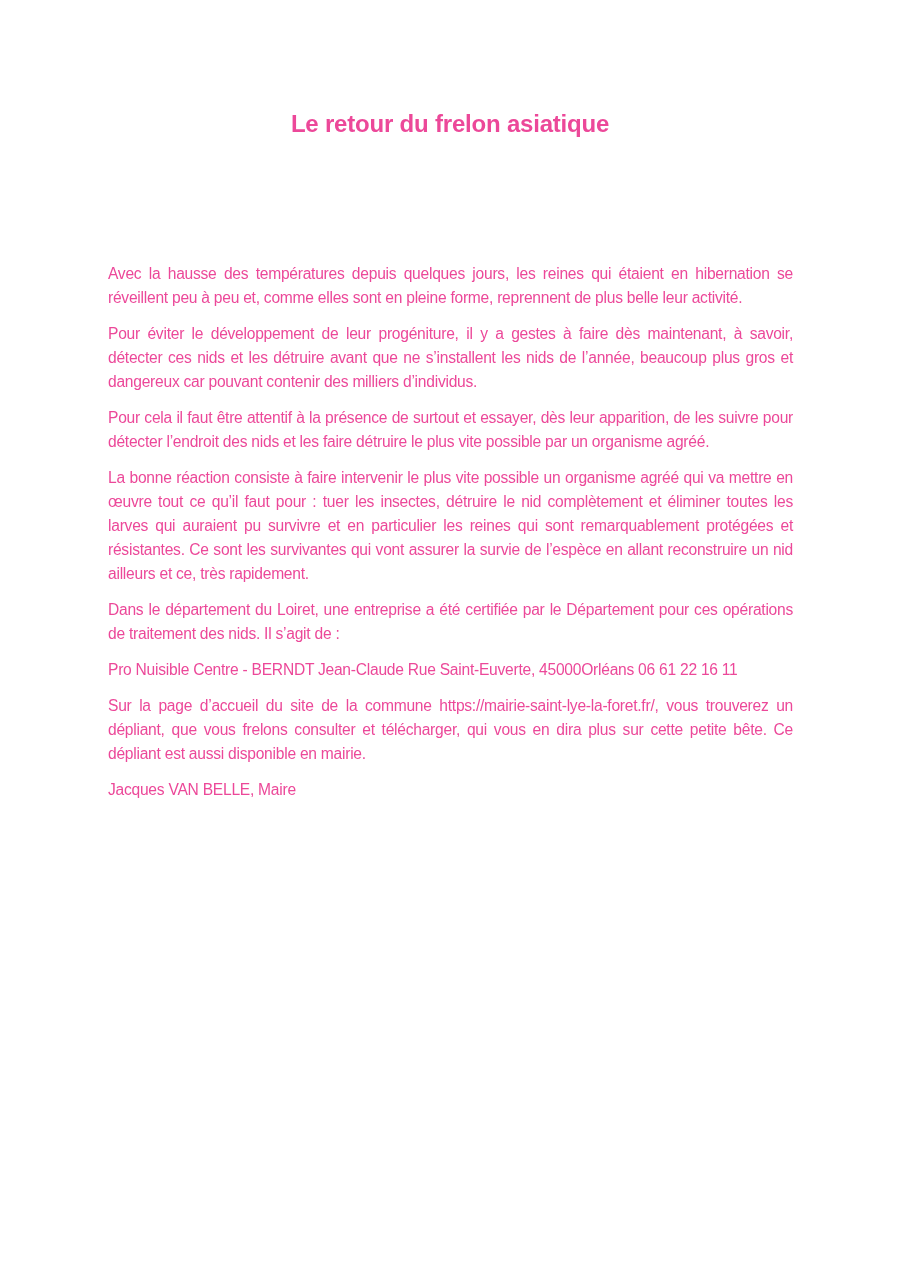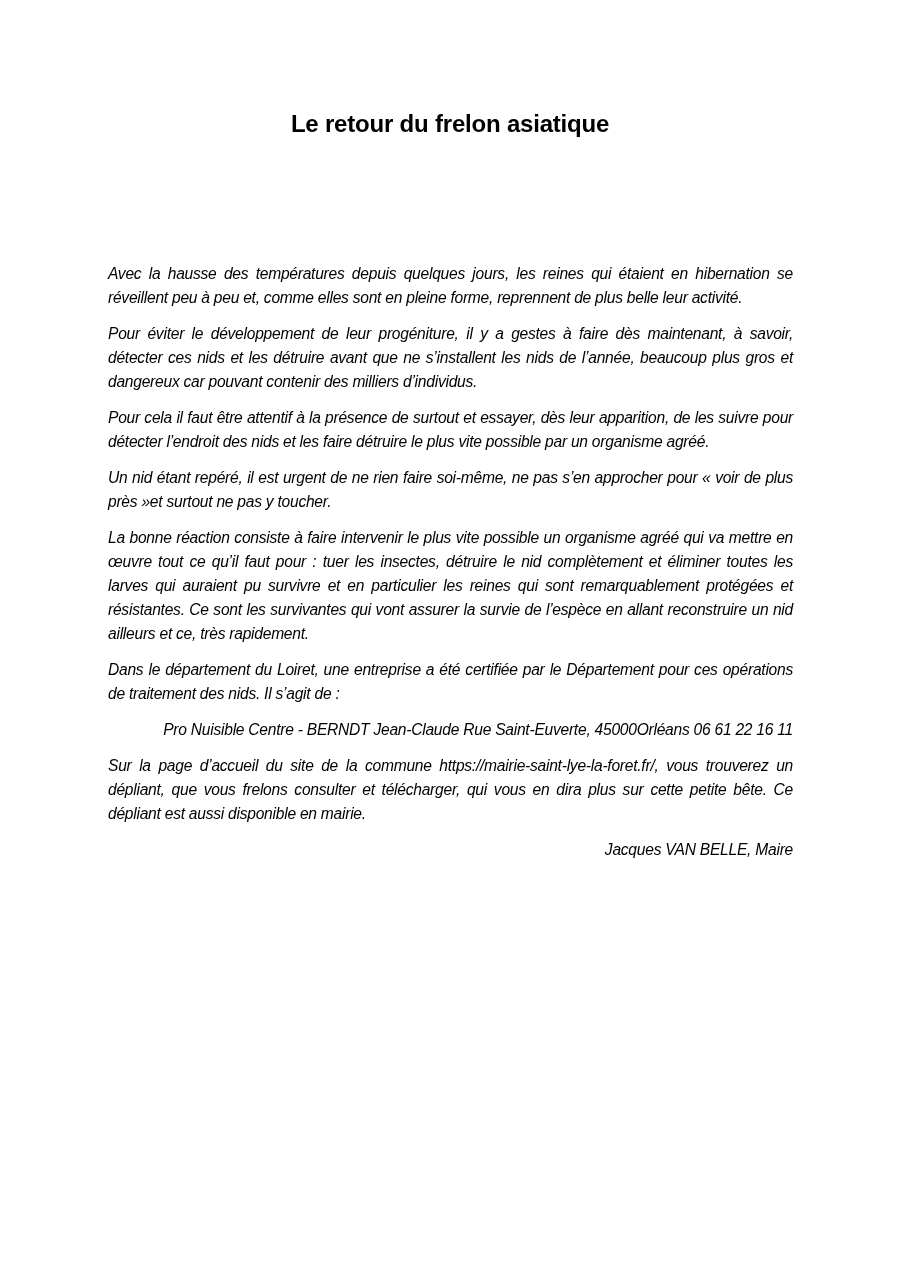--- a/index.html
+++ b/index.html
@@ -1,44 +1,43 @@
 <!DOCTYPE html>
 <html><head>
 <meta charset="utf-8">
 <style>
   html, body { margin: 0; padding: 0; background: #ffffff; }
   body { width: 900px; height: 1273px; position: relative; overflow: hidden; }
-  .page { position: absolute; left: 0; top: 0; width: 900px; height: 1273px; background: #ffffff; color: #000000; }
+  .page { position: absolute; left: 0; top: 0; width: 900px; height: 1273px; background: #ffffff; color: #ec4899; }
   .title {
     position: absolute; left: 0; top: 110px; width: 900px;
     text-align: center;
     font-family: "Liberation Sans", sans-serif;
     font-weight: bold; font-size: 24px; letter-spacing: -0.2px;
     margin: 0;
   }
   .body {
     position: absolute; left: 108px; top: 262px; width: 685px;
     font-family: "Liberation Sans", sans-serif;
     font-size: 15.6px; line-height: 24px;
     letter-spacing: -0.25px;
   }
-  .body p { margin: 0 0 12px 0; text-align: justify; font-style: italic; }
-  .body p.nojust { text-align: right; }
-  .body p.sign { text-align: right; }
+  .body p { margin: 0 0 12px 0; text-align: justify; }
+  .body p.nojust { text-align: left; }
+  .body p.sign { text-align: left; }
 </style>
 </head>
 <body>
 
 <div class="page">
   <h1 class="title">Le retour du frelon asiatique</h1>
 
   <div class="body">
     <p>Avec la hausse des températures depuis quelques jours, les reines qui étaient en hibernation se réveillent peu à peu et, comme elles sont en pleine forme, reprennent de plus belle leur activité.</p>
     <p>Pour éviter le développement de leur progéniture, il y a gestes à faire dès maintenant, à savoir, détecter ces nids et les détruire avant que ne s’installent les nids de l’année, beaucoup plus gros et dangereux car pouvant contenir des milliers d’individus.</p>
     <p>Pour cela il faut être attentif à la présence de surtout et essayer, dès leur apparition, de les suivre pour détecter l’endroit des nids et les faire détruire le plus vite possible par un organisme agréé.</p>
-    <p>Un nid étant repéré, il est urgent de ne rien faire soi-même, ne pas s’en approcher pour « voir de plus près »et surtout ne pas y toucher.</p>
     <p>La bonne réaction consiste à faire intervenir le plus vite possible un organisme agréé qui va mettre en œuvre tout ce qu’il faut pour : tuer les insectes, détruire le nid complètement et éliminer toutes les larves qui auraient pu survivre et en particulier les reines qui sont remarquablement protégées et résistantes. Ce sont les survivantes qui vont assurer la survie de l’espèce en allant reconstruire un nid ailleurs et ce, très rapidement.</p>
     <p>Dans le département du Loiret, une entreprise a été certifiée par le Département pour ces opérations de traitement des nids. Il s’agit de :</p>
     <p class="nojust">Pro Nuisible Centre - BERNDT Jean-Claude Rue Saint-Euverte, 45000Orléans 06 61 22 16 11</p>
     <p>Sur la page d’accueil du site de la commune https://mairie-saint-lye-la-foret.fr/, vous trouverez un dépliant, que vous frelons consulter et télécharger, qui vous en dira plus sur cette petite bête. Ce dépliant est aussi disponible en mairie.</p>
     <p class="sign">Jacques VAN BELLE, Maire</p>
   </div>
 </div>
 
 </body></html>

